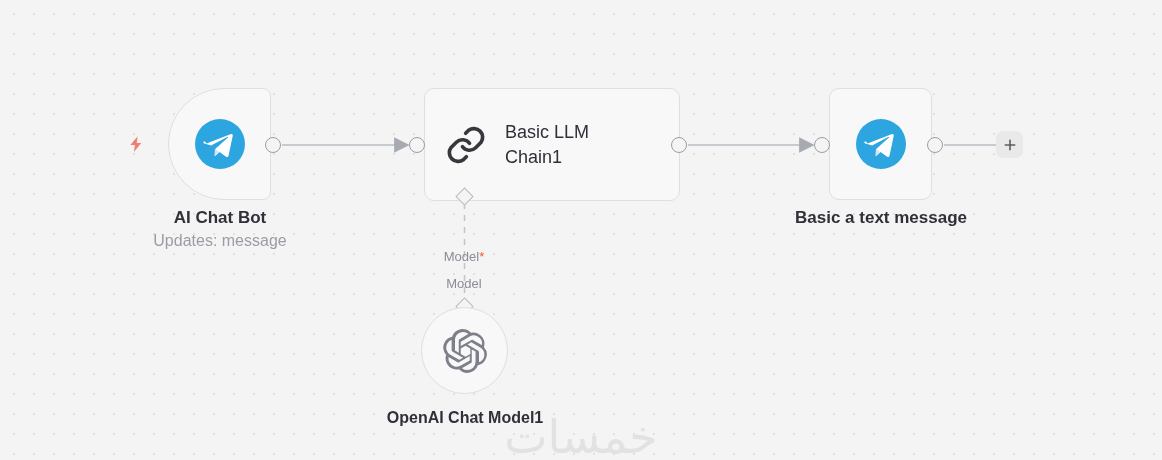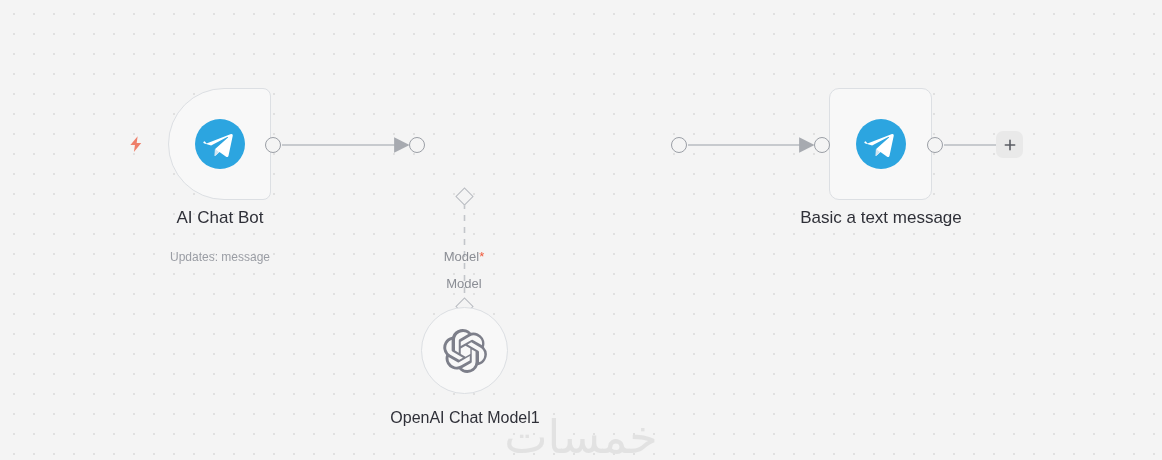--- a/index.html
+++ b/index.html
@@ -59,28 +59,28 @@
   }
 
   .node-label {
     position: absolute;
     text-align: center;
     white-space: nowrap;
   }
   .node-title {
     font-size: 17px;
     color: #2f3038;
-    font-weight: 400;
+    font-weight: 700;
     line-height: 22px;
   }
   .node-sub {
-    font-size: 12px;
+    font-size: 16px;
     color: #9a9da4;
     line-height: 20px;
-    margin-top: 18px;
+    margin-top: 2px;
   }
 
   
   #node-trigger {
     left: 168px;
     top: 88px;
     width: 103px;
     height: 112px;
     border-radius: 56px 8px 8px 56px;
     justify-content: center;
@@ -256,20 +256,32 @@
         <path d="M19.9 30 l-.5 6.9 c.7 0 1-.3 1.4-.7 l3.2-3.1 -4.1-3.1 z" fill="#d2e5f1"></path>
       </svg>
     </span>
   </div>
   <div id="trigger-labels" class="node-label">
     <div class="node-title">AI Chat Bot</div>
     <div class="node-sub">Updates: message</div>
   </div>
   <div class="port" id="port-trigger-out"></div>
 
+  <div id="node-chain" class="node">
+    <span class="chain-icon">
+      <svg viewBox="0 0 24 24" width="42" height="42" fill="none" stroke="#36383d" stroke-width="2.1" stroke-linecap="round" stroke-linejoin="round" aria-hidden="true">
+        <path d="M10 13a5 5 0 0 0 7.5.6l3-3a5 5 0 0 0-7-7l-1.7 1.7"></path>
+        <path d="M14 11a5 5 0 0 0-7.5-.6l-3 3a5 5 0 0 0 7 7l1.7-1.7"></path>
+      </svg>
+    </span>
+    <div id="chain-title">
+      <div>Basic LLM</div>
+      <div>Chain1</div>
+    </div>
+  </div>
   <div class="port" id="port-chain-in"></div>
   <div class="port" id="port-chain-out"></div>
 
   <div class="diamond" id="diamond-chain"></div>
   <div class="sub-port-label" id="label-model-required">
     <span>Model</span><span class="req-star">*</span>
   </div>
 
   <div class="sub-port-label" id="label-model-plain">Model</div>
   <div class="diamond" id="diamond-openai"></div>

